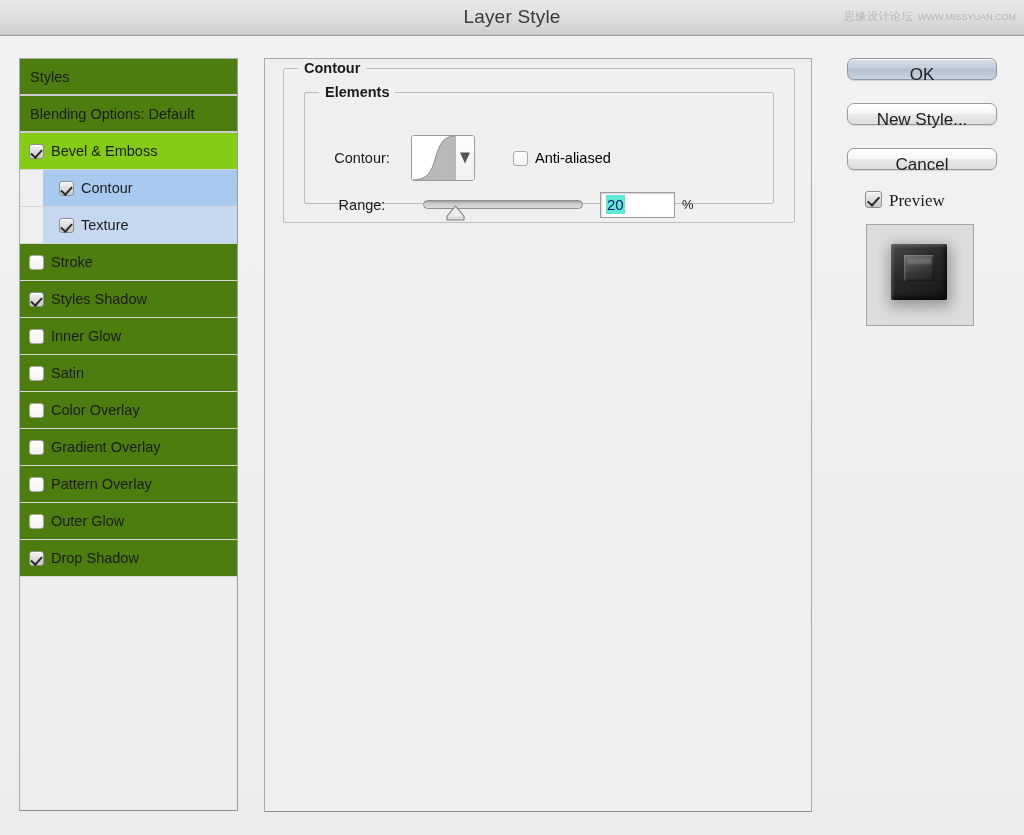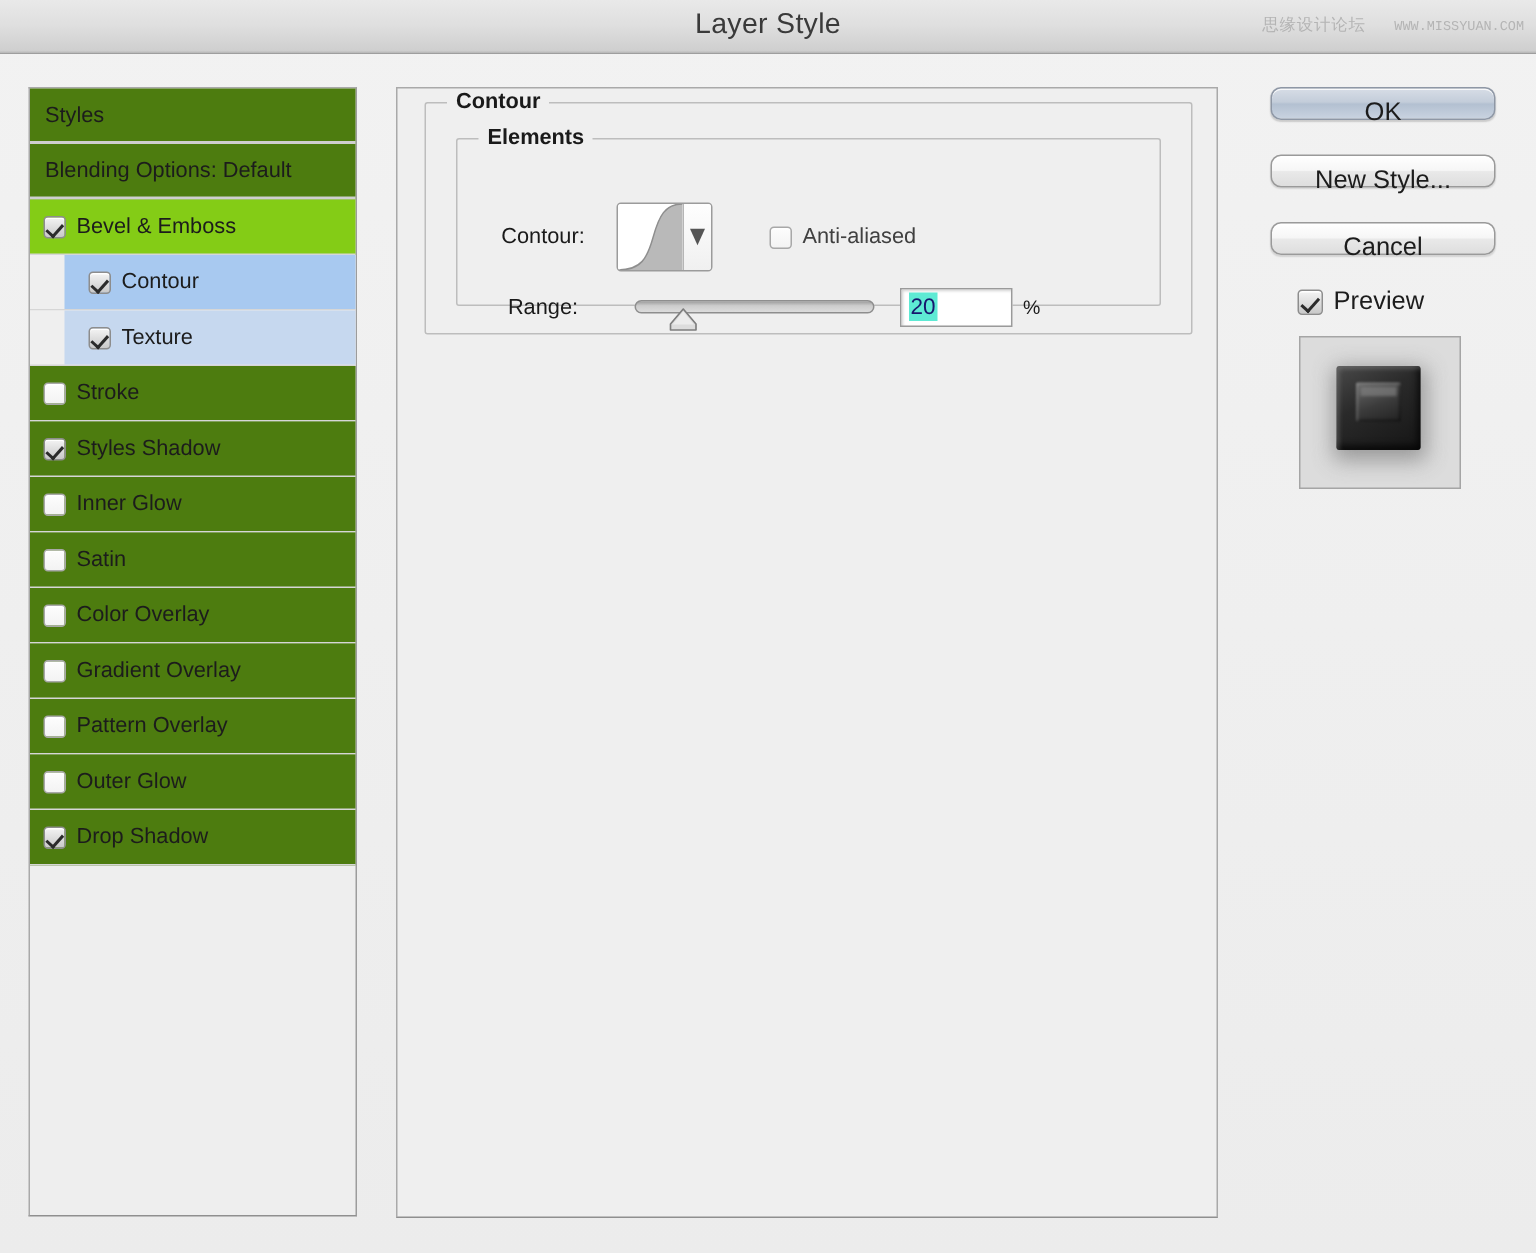--- a/index.html
+++ b/index.html
@@ -41,23 +41,23 @@
   .watermark {
     position: absolute;
     right: 8px; top: 9px;
     font-size: 11px;
     color: #b4b4b4;
     letter-spacing: 0.5px;
     white-space: nowrap;
     font-family: "DejaVu Sans", sans-serif;
   }
   .watermark .wm-url {
-    font-family: Liberation Mono, monospace;
+    font-family: Liberation Sans, sans-serif;
     font-size: 9px;
-    margin-left: 19px;
+    margin-left: 5px;
     letter-spacing: 0px;
   }
 
   
   .sidebar {
     position: absolute;
     left: 19px; top: 58px;
     width: 219px; height: 753px;
     background: #eeeeee;
     border: 1px solid #a9a9a9;
@@ -200,21 +200,21 @@
     border-left: 5px solid transparent;
     border-right: 5px solid transparent;
     border-top: 11px solid #555;
   }
 
   
   .aa-wrap {
     position: absolute;
     left: 208px; top: 57px;
     display: flex; align-items: center;
-    font-size: 14.5px; color: #404040;
+    font-size: 14.5px; color: #000000;
   }
 
   
   .slider-track {
     position: absolute;
     left: 118px; top: 107px;
     width: 160px; height: 9px;
     border-radius: 5px;
     background: linear-gradient(180deg,#9e9e9e 0%, #cccccc 40%, #dcdcdc 100%);
     border: 1px solid #8e8e8e;
@@ -271,26 +271,27 @@
     user-select: none;
   }
   .btn.default {
     background: linear-gradient(180deg,#d7dde6 0%, #c3cdda 45%, #b3c0d1 52%, #c9d3e0 100%);
     border-color: #8e97a5;
     box-shadow: 0 1px 1px rgba(0,0,0,0.16), inset 0 1px 0 rgba(255,255,255,0.8);
   }
   #btn-ok { margin-bottom: 23px; }
   .preview-row {
     display: flex;
-    align-items: center;
+    align-items: flex-start;
     margin-left: 18px;
     margin-top: -2px;
     margin-bottom: 13px;
     font-size: 17px;
     color: #1c1c1c;
+    font-family: Liberation Serif, serif;
   }
   .preview-row .cb { width: 17px; height: 17px; }
   .preview-row .cb.on::after { left: 4px; top: 2px; width: 5px; height: 10px; }
   .preview-thumb {
     margin-left: 19px;
     width: 108px; height: 102px;
     border: 1px solid #a5a5a5;
     background: #dcdcdc;
     position: relative;
     overflow: hidden;

